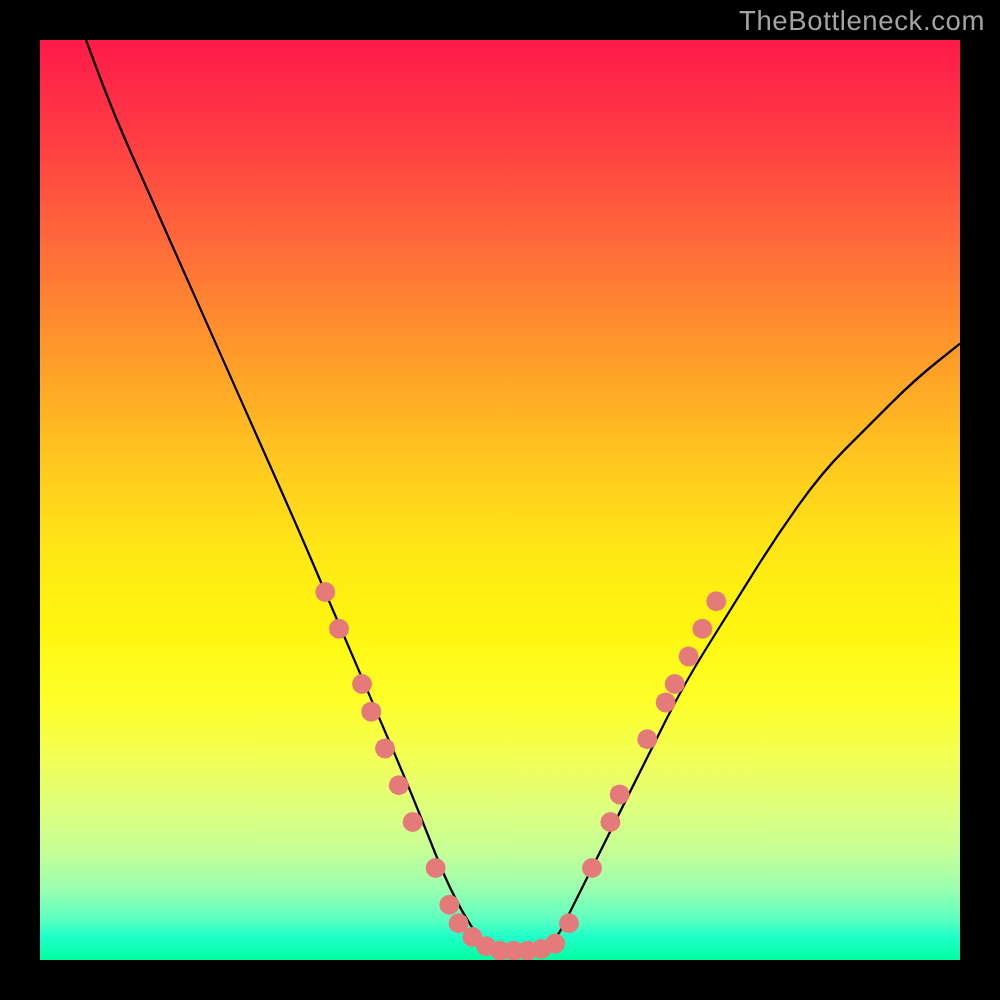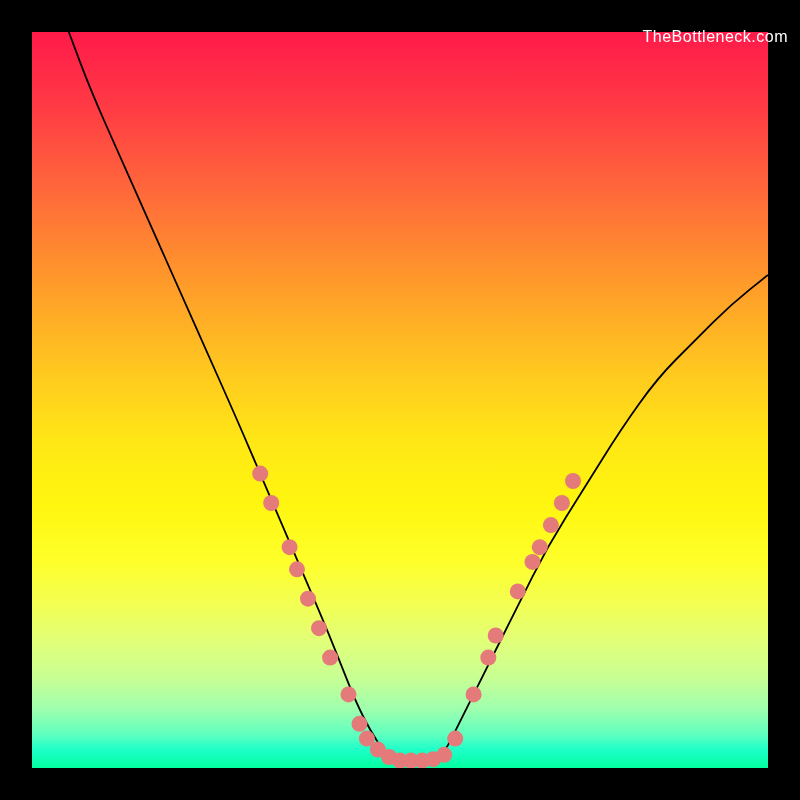--- a/index.html
+++ b/index.html
@@ -14,26 +14,25 @@
   .outer {
     width: 800px;
     height: 800px;
     background: #000;
     position: relative;
   }
   .watermark {
     position: absolute;
     top: 4px;
     right: 12px;
-    color: #ffffff;
-    font-size: 16px;
+    color: #a3a3a3;
+    font-size: 22px;
     font-weight: 500;
     letter-spacing: 0.5px;
     z-index: 10;
-    margin-top: 24px;
   }
   .plot-area {
     position: absolute;
     left: 32px;
     top: 32px;
     width: 736px;
     height: 736px;
   }
   .gradient-bg {
     position: absolute;

